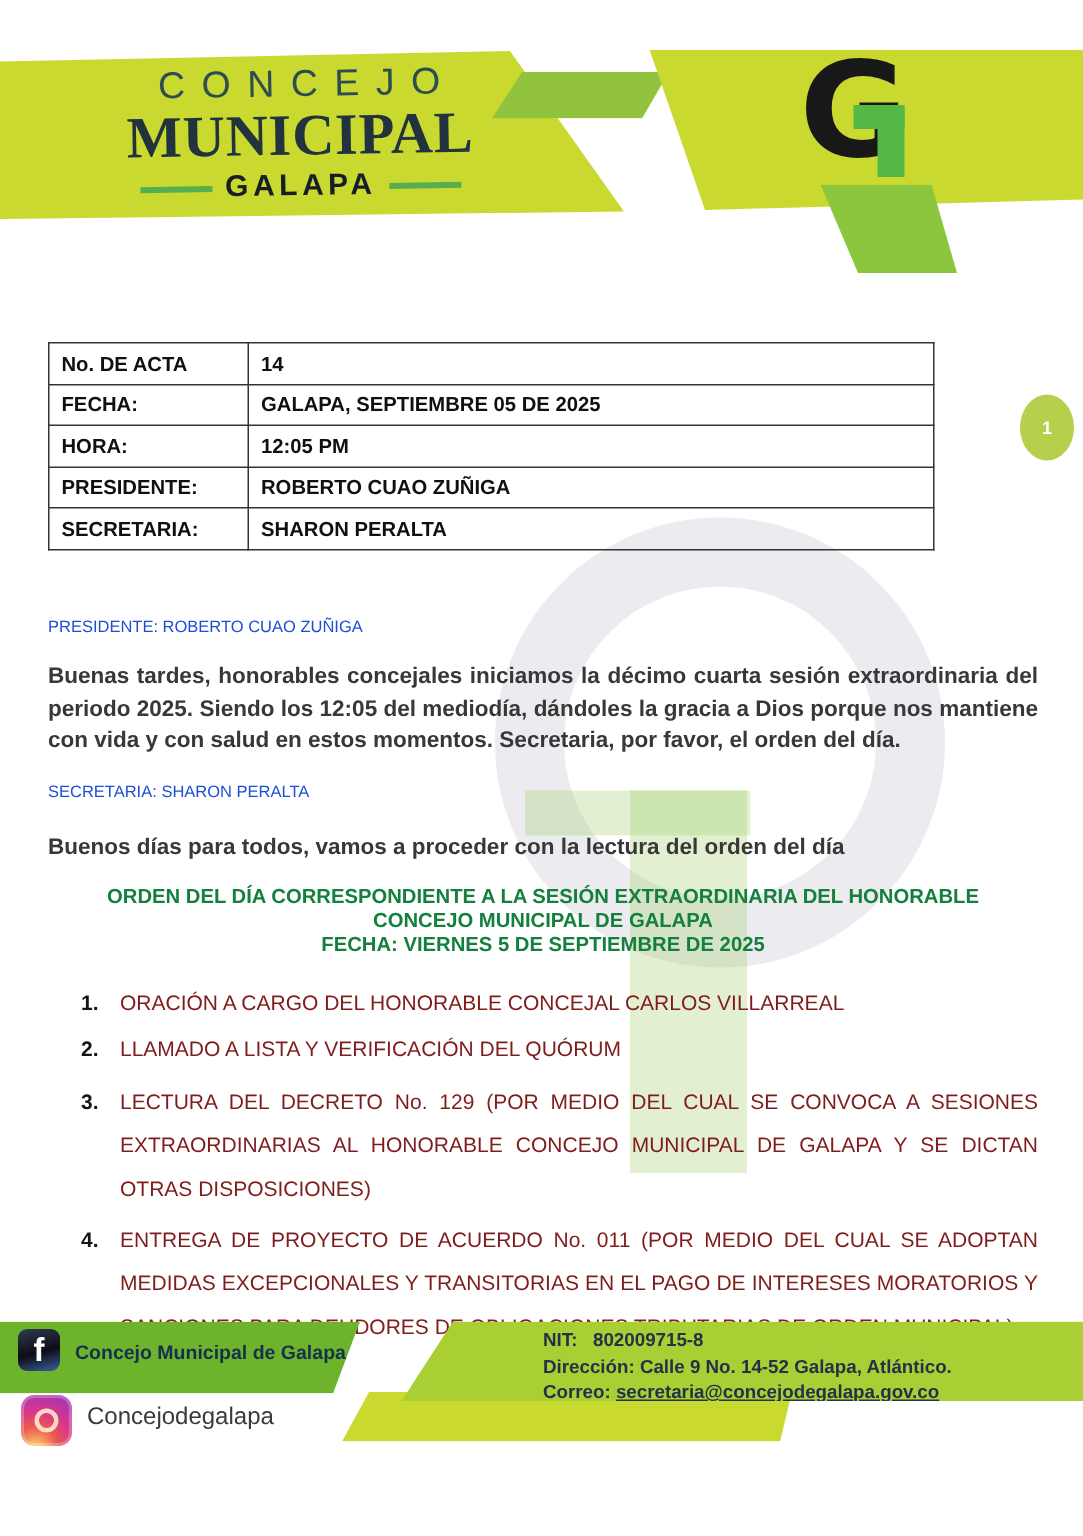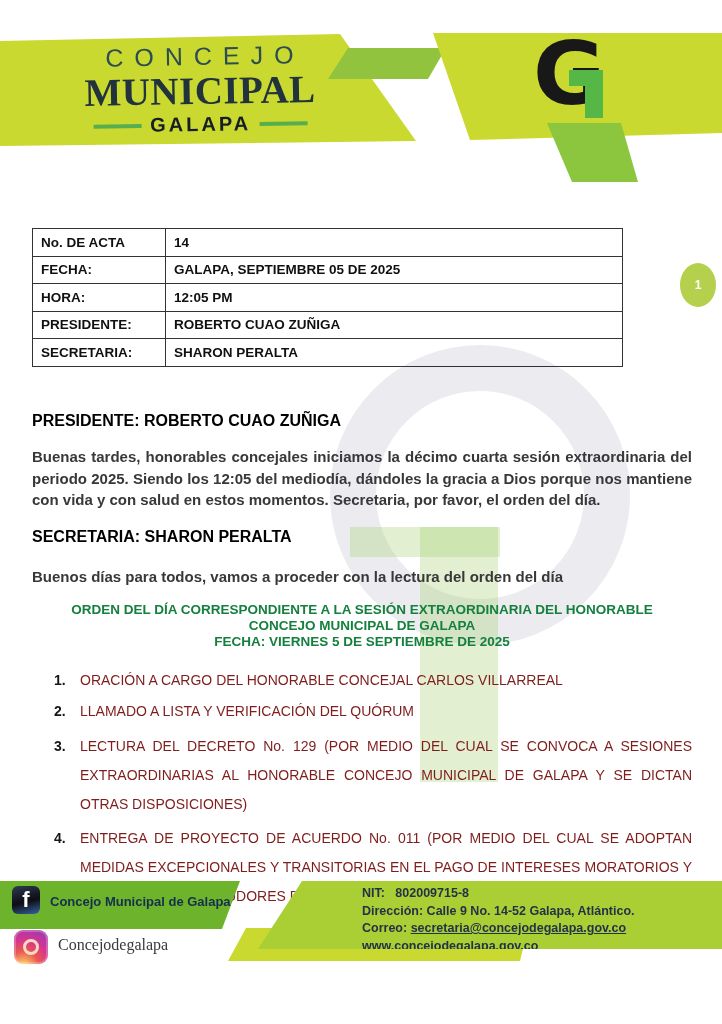--- a/index.html
+++ b/index.html
@@ -70,21 +70,21 @@
     font-size:13.5px;font-weight:700;color:#101010;
   }
   table.acta td{
     border:1.4px solid #333333;height:26.5px;vertical-align:middle;
     background:transparent;padding:0 12px 0 8px;
   }
   td.lbl{width:112px;}
   td.val{padding-left:10px;}
   
   .bodytxt{position:absolute;left:32px;top:412px;width:660px;z-index:2;color:#383838;}
-  .speaker{font-size:16px;font-weight:700;color:#000000;margin:0 0 16px 0;}
+  .speaker{font-size:11px;font-weight:400;color:#1d4ed8;margin:0 0 16px 0;}
   .para{font-size:15px;line-height:21.5px;margin:0 0 17px 0;font-weight:bold;}
   .just{text-align:justify;}
   .single{margin-bottom:15px;margin-top:20px;}
   .agenda-title{
     text-align:center;font-weight:700;font-size:13.5px;line-height:16px;
     color:#15803d;margin:3px 0 20px 0;
   }
   .agenda-list{margin-left:22px;}
   .agenda-item{display:flex;margin-bottom:11px;}
   .agenda-item .num{flex:0 0 26px;font-weight:700;font-size:14px;color:#151515;line-height:20px;}
@@ -92,21 +92,21 @@
   .agenda-item.wide{margin-bottom:5px;}
   .agenda-item.wide .num{line-height:29px;}
   .agenda-item.wide .txt{line-height:29px;text-align:justify;}
   
   .ftr{position:absolute;left:0;top:0;width:722px;height:1024px;z-index:3;pointer-events:none;}
   .f-wedge{
     position:absolute;left:228px;top:928px;width:300px;height:33px;background:#c9d92f;
     clip-path:polygon(18px 0,300px 0,292px 33px,0 33px);
   }
   .f-right{
-    position:absolute;left:256px;top:881px;width:466px;height:68px;background:#a9cf35;
+    position:absolute;left:256px;top:881px;width:466px;height:53px;background:#a9cf35;
     clip-path:polygon(46px 0,466px 0,466px 68px,2px 68px);overflow:hidden;
   }
   .f-right-text{position:absolute;left:106px;top:4px;font-size:12.5px;line-height:17.5px;
     font-weight:700;color:#243247;}
   .pre{white-space:pre;}
   .u{text-decoration:underline;}
   .f-left{
     position:absolute;left:0;top:881px;width:240px;height:48px;background:#6db32b;
     clip-path:polygon(0 0,240px 0,222px 48px,0 48px);
   }
@@ -118,21 +118,21 @@
   .fb-label{position:absolute;left:50px;top:13px;font-size:13px;font-weight:700;color:#14304e;}
   .ig-icon{
     position:absolute;left:14px;top:930px;width:34px;height:34px;border-radius:9px;
     background:radial-gradient(circle at 28% 108%,#fdc468 8%,#e95950 35%,#d6368d 60%,#9b36b7 95%);
     box-shadow:inset 0 0 0 2px rgba(255,255,255,.25);
   }
   .ig-icon::after{
     content:"";position:absolute;left:9px;top:9px;width:16px;height:16px;border-radius:50%;
     border:3px solid rgba(255,226,196,.95);box-sizing:border-box;
   }
-  .ig-label{position:absolute;left:58px;top:936px;font-size:16px;color:#3a3a3a;font-family:Liberation Serif, serif;}
+  .ig-label{position:absolute;left:58px;top:936px;font-size:16px;color:#3a3a3a;}
 </style>
 </head>
 <body>
 
 <div class="page">
 
   <div class="wm-ring"></div>
   <div class="wm-bar-h"></div>
   <div class="wm-bar-v"></div>
 

